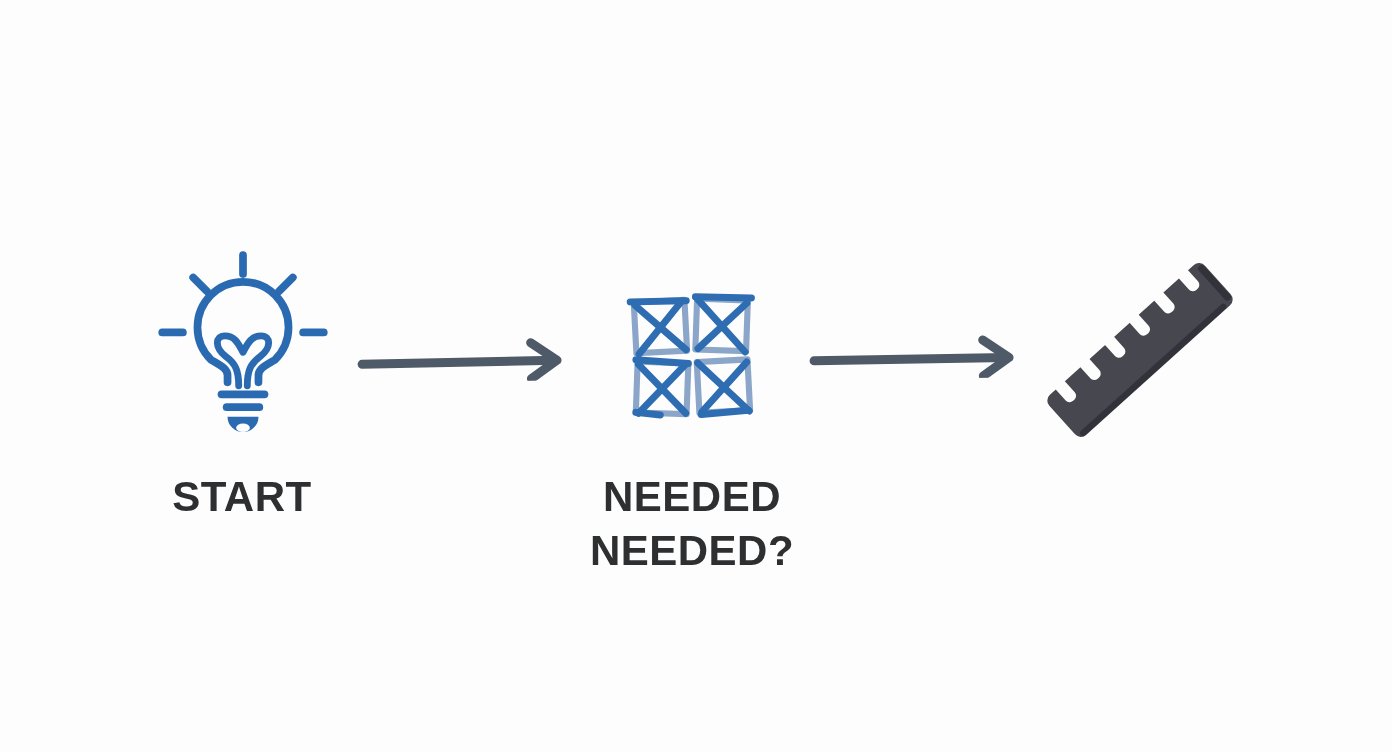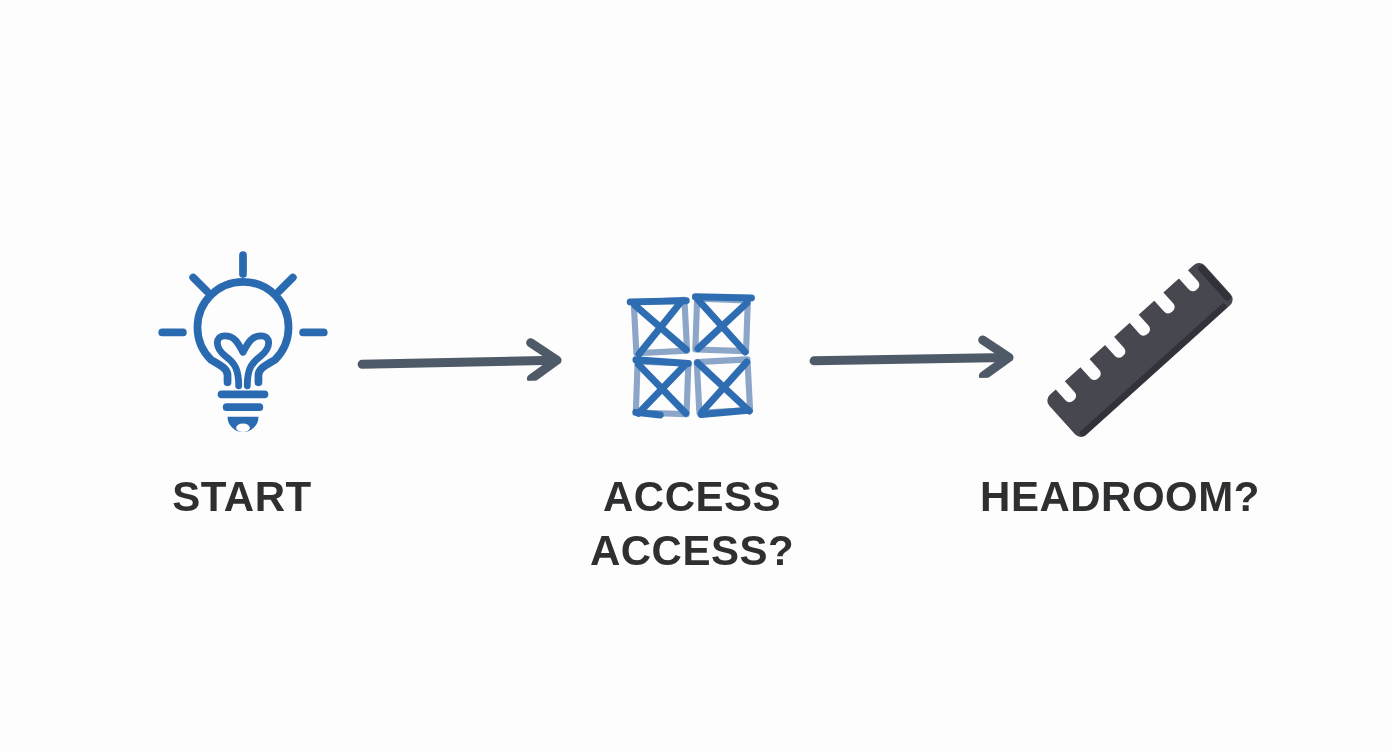--- a/index.html
+++ b/index.html
@@ -107,21 +107,21 @@
 
         <g transform="translate(86,80) rotate(-3 30 30)">
           <path d="M2,2 H60 V60 H2 Z" stroke="#8ba6c9" stroke-width="7"></path>
           <path d="M4,62 L58,60" stroke="#2f6db3" stroke-width="8"></path>
           <path d="M3,3 L59,61" stroke="#2f6db3" stroke-width="8"></path>
           <path d="M59,5 L5,59" stroke="#2f6db3" stroke-width="8"></path>
         </g>
       </g>
     </svg>
   </div>
-  <div class="step-label label-2">ACCESS ACCESS?</div>
+  <div class="step-label label-2">NEEDED NEEDED?</div>
 
   <div class="arrow arrow-2">
     <svg width="224" height="46" viewBox="0 0 224 46" fill="none">
       <g stroke="#4e5a67" stroke-width="9" stroke-linecap="round" stroke-linejoin="round">
         <path d="M5,26 L198,26"></path>
         <path d="M174,8 L200,26 L174,44"></path>
       </g>
     </svg>
   </div>
 
@@ -135,15 +135,14 @@
 
         <rect x="8" y="66" width="14" height="36" rx="6" fill="#fdfdfd"></rect>
         <rect x="46" y="66" width="14" height="36" rx="6" fill="#fdfdfd"></rect>
         <rect x="84" y="66" width="14" height="36" rx="6" fill="#fdfdfd"></rect>
         <rect x="122" y="66" width="14" height="36" rx="6" fill="#fdfdfd"></rect>
         <rect x="160" y="66" width="14" height="36" rx="6" fill="#fdfdfd"></rect>
         <rect x="198" y="66" width="14" height="36" rx="6" fill="#fdfdfd"></rect>
       </g>
     </svg>
   </div>
-  <div class="step-label label-3">HEADROOM?</div>
 
 </div>
 
 </body></html>

